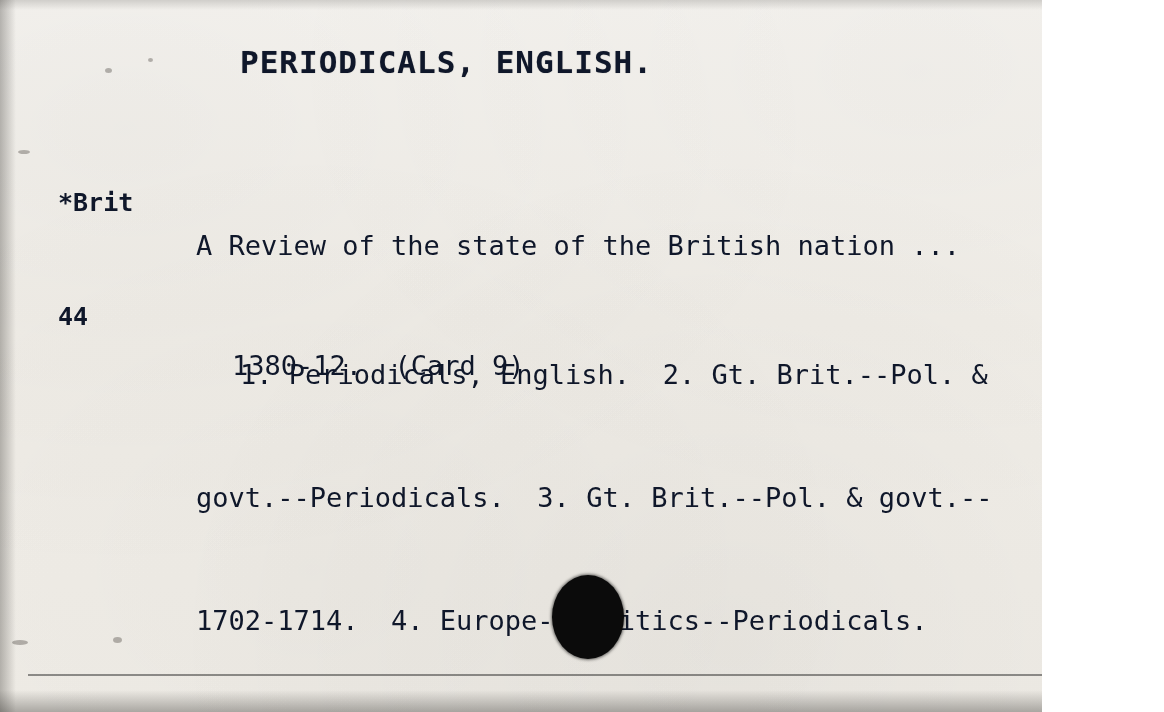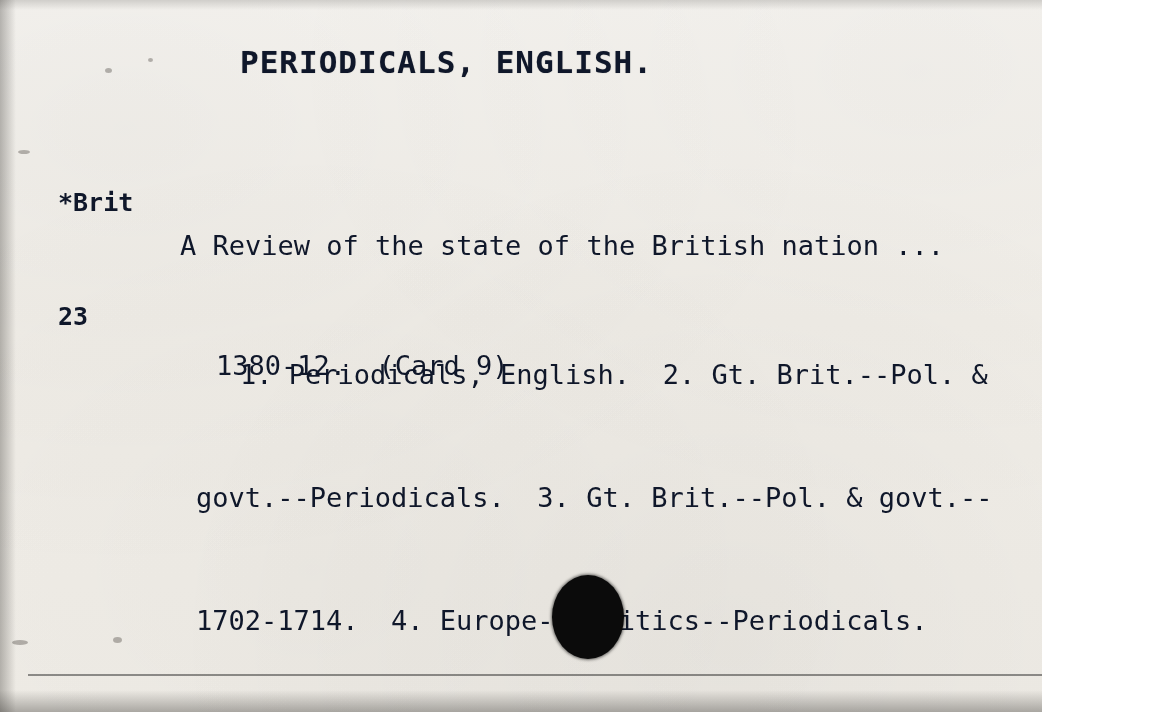--- a/index.html
+++ b/index.html
@@ -76,21 +76,21 @@
     top: 108px;
     font-size: 25px;
     line-height: 38px;
     font-weight: 700;
     white-space: pre;
   }
   .callnum div { white-space: pre; }
 
   .titleblock {
     position: absolute;
-    left: 180px;
+    left: 196px;
     top: 146px;
     font-size: 27px;
     line-height: 40px;
     white-space: pre;
   }
   .titleblock .indent { padding-left: 36px; }
 
   .tracings {
     position: absolute;
     left: 196px;
@@ -134,21 +134,21 @@
   <div class="speck" style="left:148px; top:58px; width:5px; height:4px;"></div>
   <div class="speck" style="left:18px; top:150px; width:12px; height:4px;"></div>
   <div class="speck" style="left:113px; top:637px; width:9px; height:6px;"></div>
   <div class="speck" style="left:1079px; top:592px; width:6px; height:22px;"></div>
   <div class="speck" style="left:12px; top:640px; width:16px; height:5px;"></div>
 
   <div class="heading">PERIODICALS, ENGLISH.</div>
 
   <div class="callnum">
     <div>*Brit</div>
-    <div>23</div>
+    <div>44</div>
   </div>
 
   <div class="titleblock">
     <div>A Review of the state of the British nation ...</div>
     <div class="indent">1380-12.  (Card 9)</div>
   </div>
 
   <div class="tracings">
     <div class="first-line">1. Periodicals, English.  2. Gt. Brit.--Pol. &amp;</div>
     <div>govt.--Periodicals.  3. Gt. Brit.--Pol. &amp; govt.--</div>

